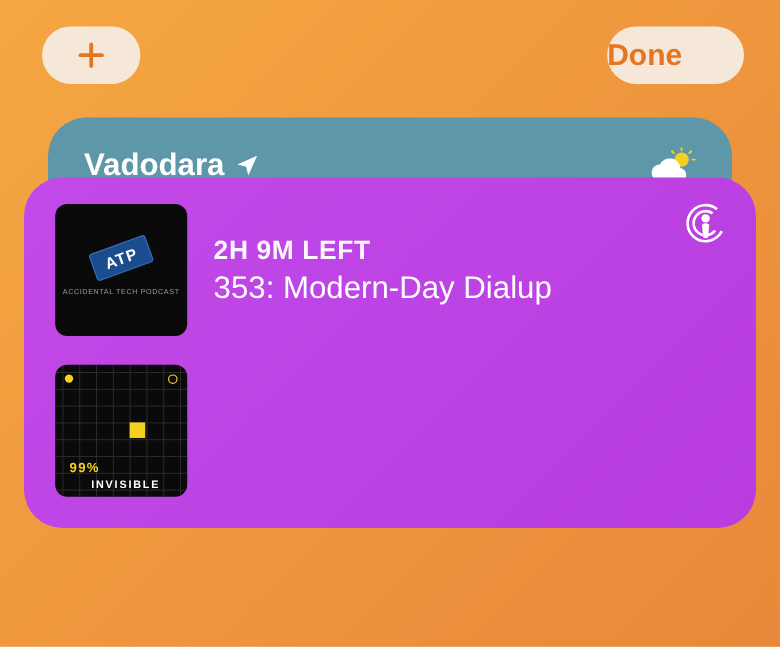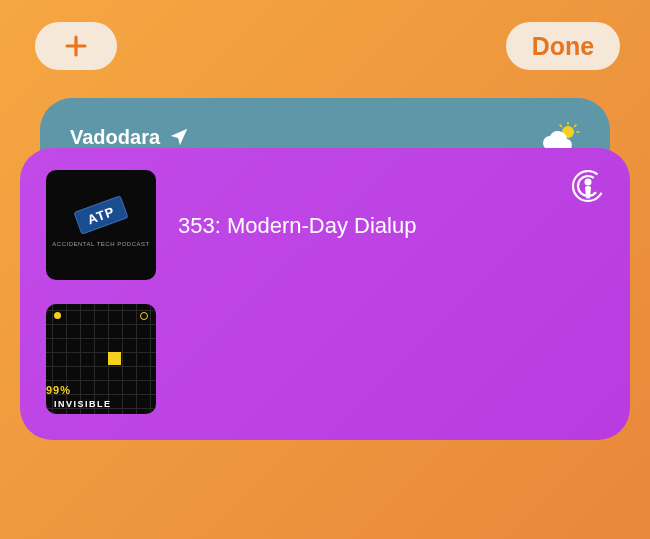--- a/index.html
+++ b/index.html
@@ -28,21 +28,21 @@
       cursor: pointer;
     }
     .add-btn svg { display: block; }
     .done-btn {
       width: 114px;
       height: 48px;
       border-radius: 24px;
       background: #f5e8d8;
       display: flex;
       align-items: center;
-      justify-content: center;
+      justify-content: flex-start;
       color: #e67520;
       font-size: 25px;
       font-weight: 600;
       cursor: pointer;
     }
     .widgets {
       padding: 28px 40px 0 40px;
       position: relative;
     }
     .weather-card {
@@ -55,21 +55,21 @@
     .weather-head {
       display: flex;
       align-items: center;
       justify-content: space-between;
     }
     .weather-city {
       display: flex;
       align-items: center;
       gap: 8px;
       color: #fff;
-      font-size: 20px;
+      font-size: 26px;
       font-weight: 600;
     }
     .weather-icon {
       position: relative;
       width: 40px;
       height: 30px;
     }
     .podcast-card {
       position: absolute;
       top: 78px;
@@ -154,49 +154,50 @@
       width: 8px;
       height: 8px;
       border: 1px solid #f5d020;
       border-radius: 50%;
       top: 8px;
       right: 8px;
     }
     .pi-99 {
       position: absolute;
       bottom: 18px;
-      left: 0;
+      left: 12px;
       color: #f5d020;
       font-size: 11px;
       font-weight: 700;
       letter-spacing: 1px;
     }
     .pi-inv {
       position: absolute;
       bottom: 5px;
       left: 8px;
       color: #fff;
       font-size: 9px;
       font-weight: 700;
       letter-spacing: 1.5px;
+      padding-left: 22px;
     }
     .podcast-text {
       flex: 1;
       min-width: 0;
     }
     .meta {
       color: #fff;
       font-size: 22px;
       font-weight: 700;
       opacity: 0.95;
       letter-spacing: 0.5px;
     }
     .title {
       color: #fff;
-      font-size: 22px;
+      font-size: 26px;
       font-weight: 400;
       margin-top: 2px;
       white-space: nowrap;
       overflow: hidden;
       text-overflow: ellipsis;
     }
     .podcast-app-icon {
       position: absolute;
       top: -2px;
       right: -2px;
@@ -242,20 +243,21 @@
   </div>
 
   <div class="podcast-card">
 
     <div class="podcast-row">
       <div class="artwork artwork-atp">
         <div class="atp-badge">ATP</div>
         <div class="atp-sub">ACCIDENTAL TECH PODCAST</div>
       </div>
       <div class="podcast-text">
+        <div class="meta">2H 9M LEFT</div>
         <div class="title">353: Modern-Day Dialup</div>
       </div>
       <div class="podcast-app-icon">
         <svg width="36" height="36" viewBox="0 0 36 36">
           <circle cx="18" cy="18" r="15" fill="none" stroke="#fff" stroke-width="2.2" stroke-dasharray="70 20" transform="rotate(40 18 18)"></circle>
           <circle cx="18" cy="18" r="10" fill="none" stroke="#fff" stroke-width="2.2" stroke-dasharray="46 16" transform="rotate(40 18 18)"></circle>
           <circle cx="18" cy="14" r="3.5" fill="#fff"></circle>
           <path d="M15 19 Q18 17 21 19 L20 30 Q18 31 16 30 Z" fill="#fff"></path>
         </svg>
       </div>

